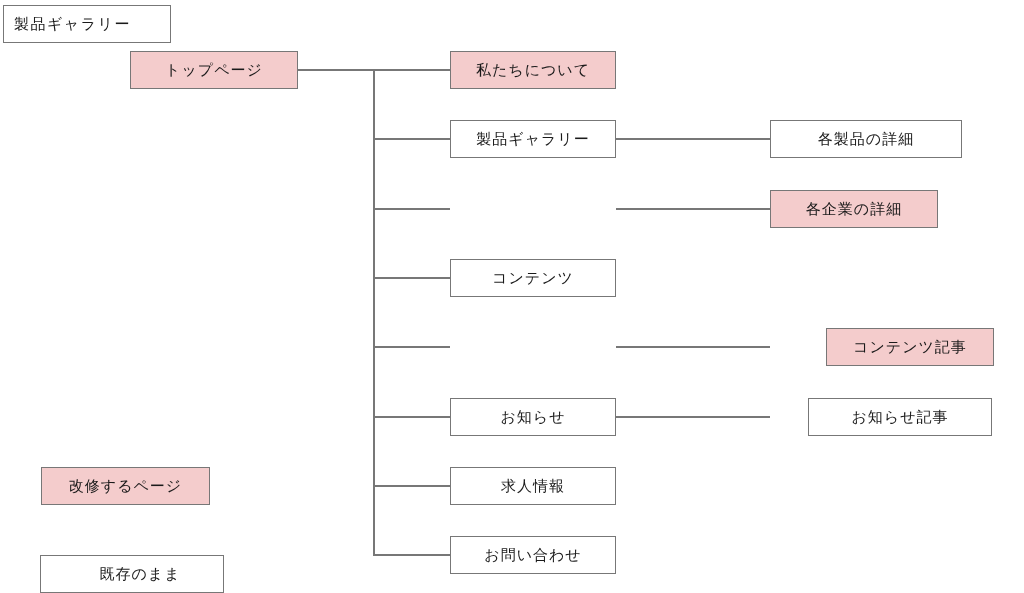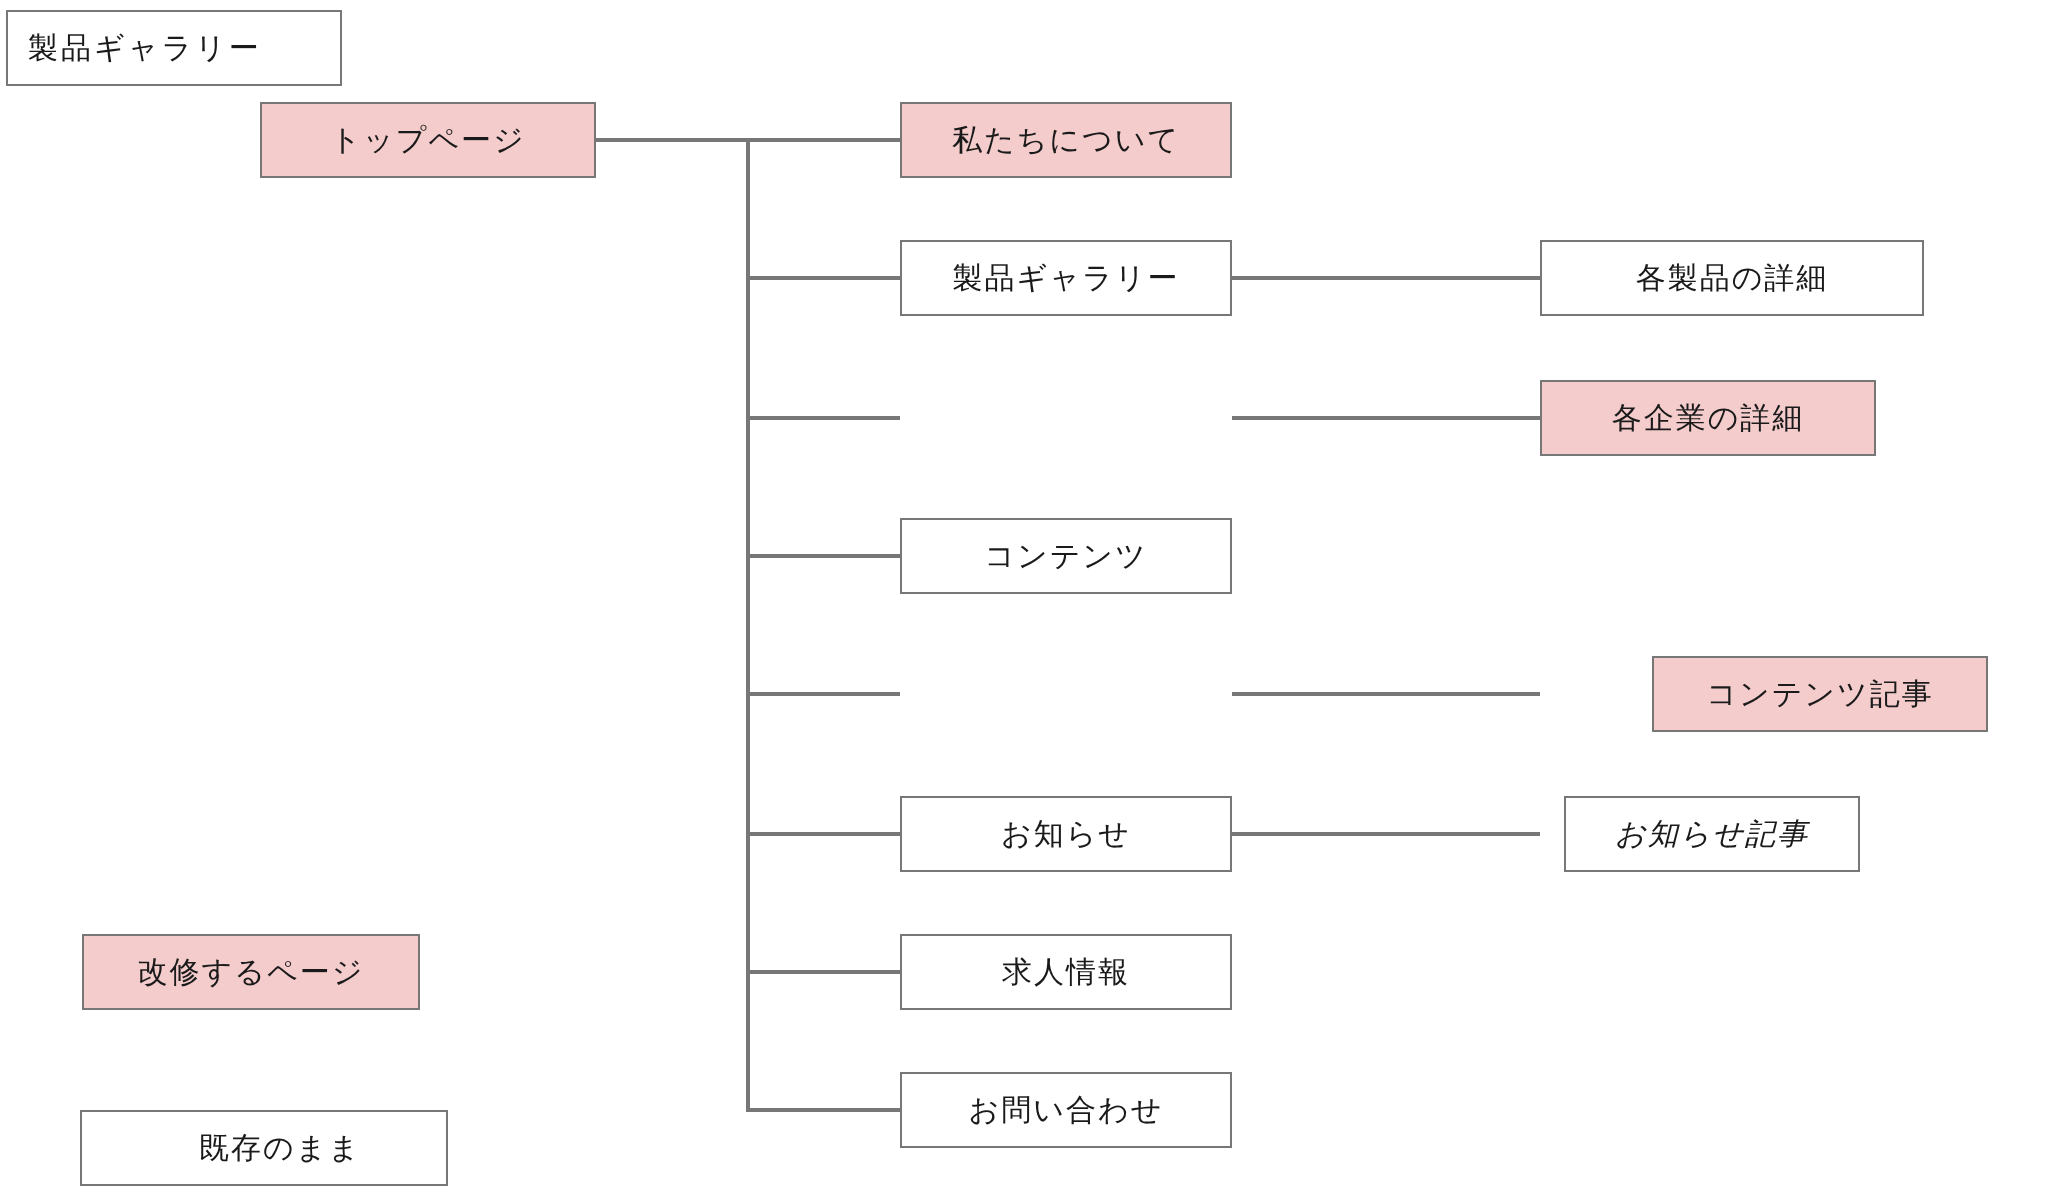--- a/index.html
+++ b/index.html
@@ -70,18 +70,18 @@
   <div class="box" style="left:450px; top:120px; width:166px;">製品ギャラリー</div>
   <div class="box pink" style="left:450px; top:51px;  width:166px;">私たちについて</div>
   <div class="box" style="left:450px; top:259px; width:166px;">コンテンツ</div>
   <div class="box" style="left:450px; top:398px; width:166px;">お知らせ</div>
   <div class="box" style="left:450px; top:467px; width:166px;">求人情報</div>
   <div class="box" style="left:450px; top:536px; width:166px;">お問い合わせ</div>
 
   <div class="box" style="left:770px; top:120px; width:192px;">各製品の詳細</div>
   <div class="box pink" style="left:770px; top:190px; width:168px;">各企業の詳細</div>
   <div class="box pink" style="left:790px; top:328px; width:168px;margin-left:36px;">コンテンツ記事</div>
-  <div class="box" style="left:782px; top:398px; width:148px;font-style:italic;">お知らせ記事</div>
+  <div class="box" style="left:808px; top:398px; width:184px;">お知らせ記事</div>
 
   <div class="box pink" style="left:41px; top:467px; width:169px;">改修するページ</div>
   <div class="box" style="left:40px; top:555px; width:184px;padding-left:16px;">既存のまま</div>
 
 </div>
 
 </body></html>

